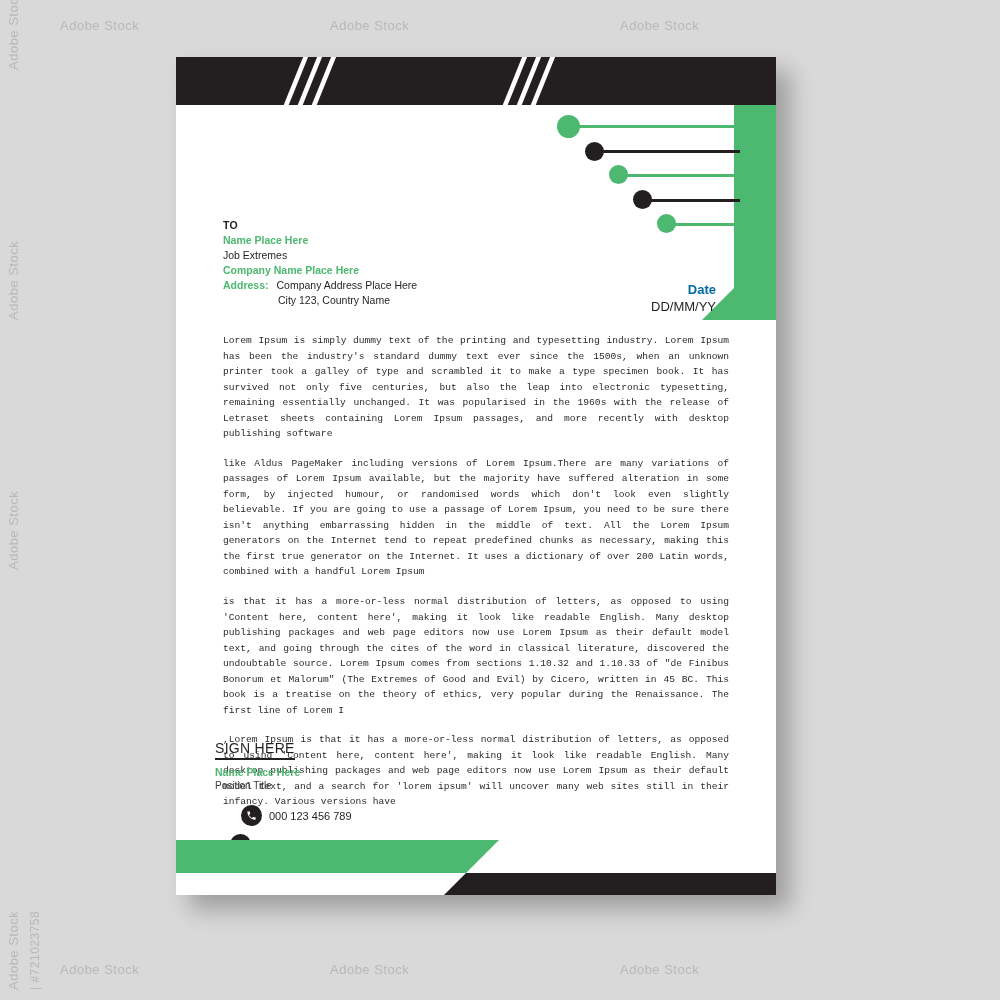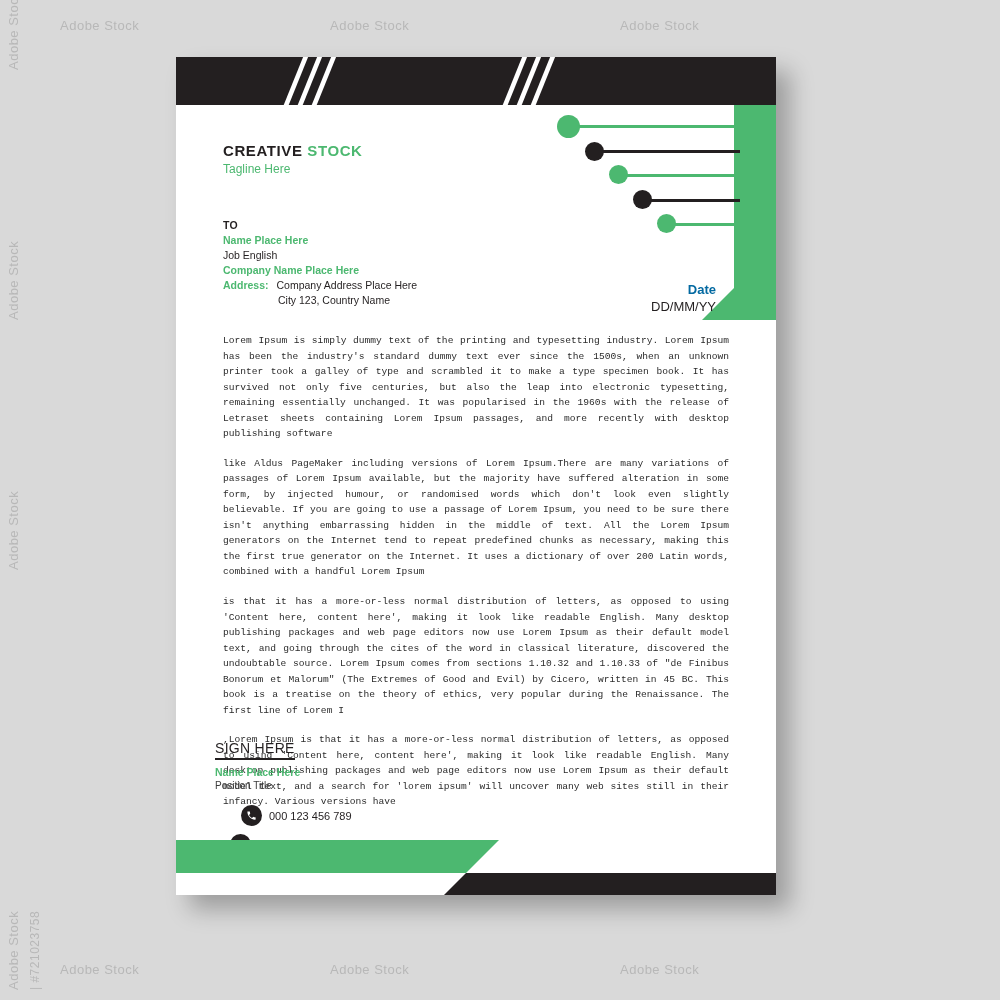--- a/index.html
+++ b/index.html
@@ -276,29 +276,25 @@
     <div class="circ-line" style="left:442px; top:117px; width:122px; background:#4cb870;"></div>
     <div class="circ-line" style="left:466px; top:142px; width: 98px; background:#231f20;"></div>
     <div class="circ-line" style="left:490px; top:166px; width: 74px; background:#4cb870;"></div>
     <div class="circ-dot" style="left:381px; top:58px; width:23px; height:23px; background:#4cb870;"></div>
     <div class="circ-dot" style="left:409px; top:85px; width:19px; height:19px; background:#231f20;"></div>
     <div class="circ-dot" style="left:433px; top:108px; width:19px; height:19px; background:#4cb870;"></div>
     <div class="circ-dot" style="left:457px; top:133px; width:19px; height:19px; background:#231f20;"></div>
     <div class="circ-dot" style="left:481px; top:157px; width:19px; height:19px; background:#4cb870;"></div>
   </div>
 
-  <div class="logo">
-    <div class="logo-name"><span>CREATIVE </span><span class="hl">STOCK</span></div>
-    <div class="logo-tag">Tagline Here</div>
-  </div>
 
   <div class="addr">
     <div class="to">TO</div>
     <div class="grn">Name Place Here</div>
-    <div class="plain">Job English</div>
+    <div class="plain">Job Extremes</div>
     <div class="grn">Company Name Place Here</div>
     <div class="addr-row">
       <span class="lbl">Address:</span>
       <span class="plain">Company Address Place Here</span>
     </div>
     <div class="addr-city plain">City 123, Country Name</div>
   </div>
 
   <div class="date-wrap">
     <div class="date-title">Date</div>

